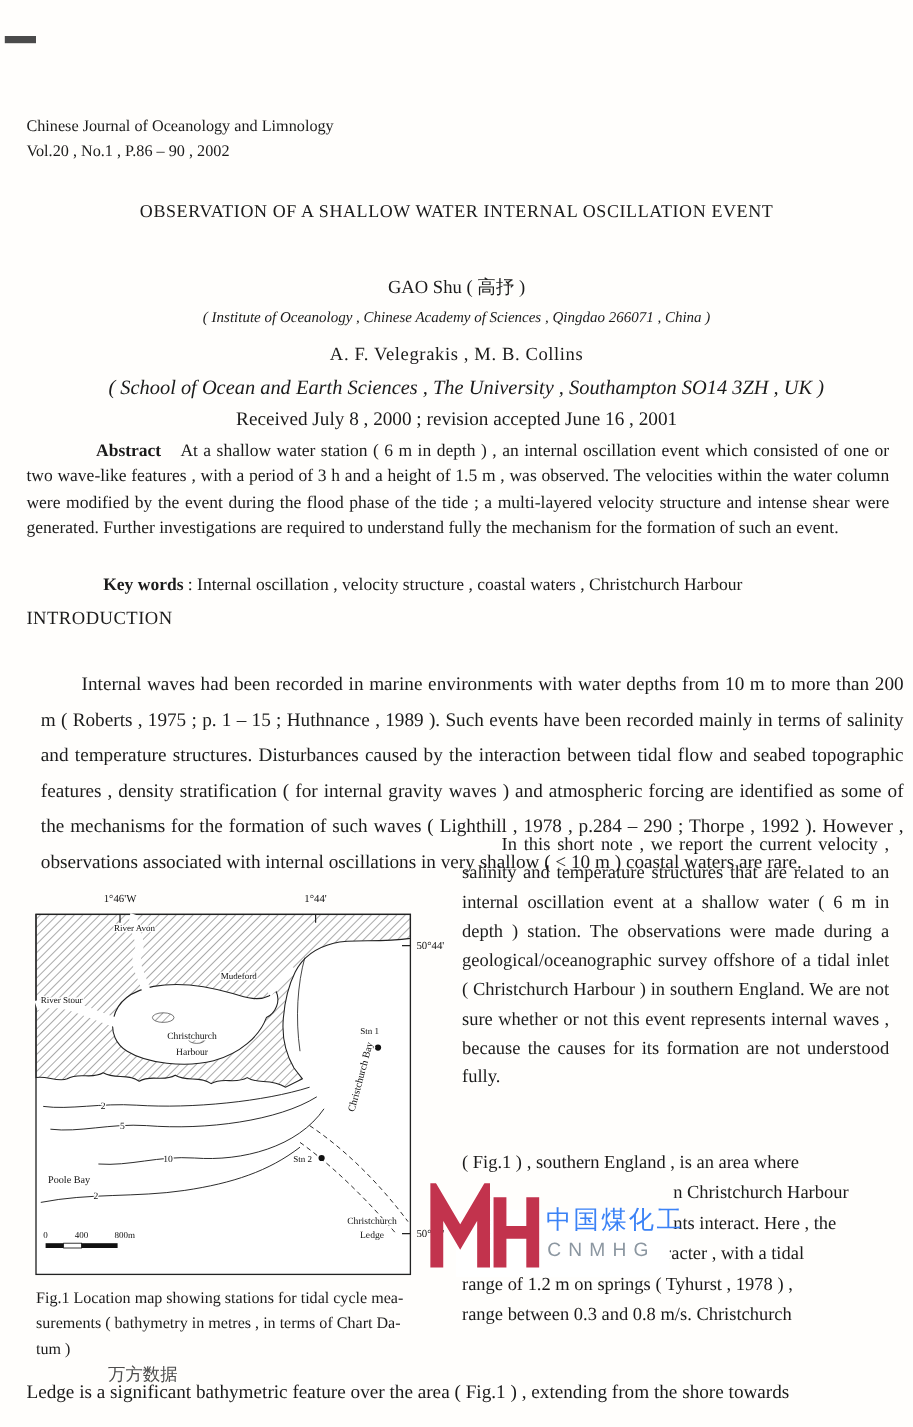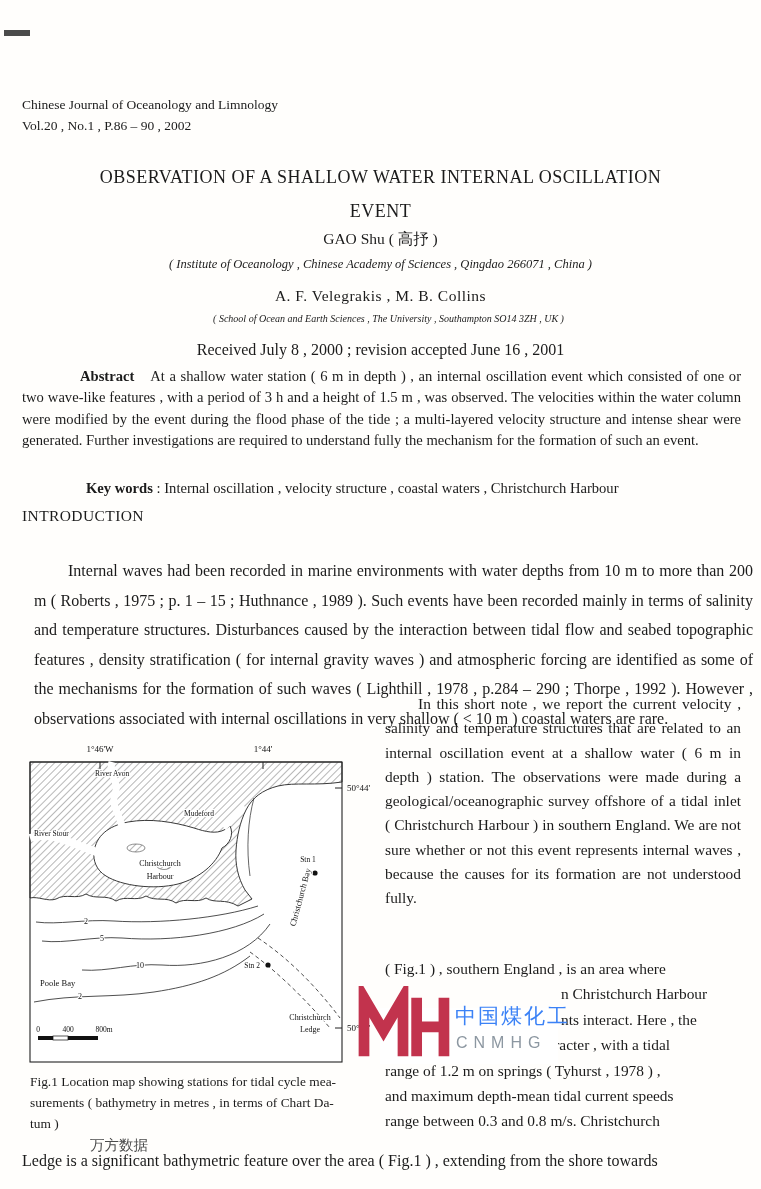--- a/index.html
+++ b/index.html
@@ -12,27 +12,27 @@
     color:#1b1b1b;
     overflow: hidden;
   }
   .abs { position:absolute; }
   .center { left:0; right:0; text-align:center; }
 
   #scan-mark { left:4px; top:30px; width:26px; height:6px; background:#2b2b2b; opacity:.85; }
 
   #journal { left:22px; top:94px; font-size:13.5px; line-height:21px; }
 
-  #title { top:160px; font-size:18px; line-height:34px; letter-spacing:.5px;text-align:center; }
+  #title { top:160px; font-size:15px; line-height:34px; letter-spacing:.5px;text-align:center; }
   #title .inner { display:inline-block; max-width:600px; }
 
   #author1 { top:229px; font-size:15.5px; }
   #affil1  { top:257px; font-size:12.5px; font-style:italic; }
   #author2 { top:287px; font-size:15.5px; letter-spacing:.5px; }
-  #affil2  { top:313px; font-size:10px; font-style:italic;padding-left:16px; }
+  #affil2  { top:313px; font-size:17px; font-style:italic;padding-left:16px; }
   #received{ top:341px; font-size:16px; }
 
   #abstract { left:22px; top:366px; width:719px; font-size:14.6px; line-height:21.3px;
               text-align:justify; text-indent:58px; }
   .blabel { font-weight:bold; }
   .gap { display:inline-block; width:16px; }
 
   #keywords { left:22px; top:480px; width:719px; font-size:14.6px; text-indent:64px; }
 
   #intro-h { left:22px; top:507px; font-size:15.5px; letter-spacing:.4px; }
@@ -168,21 +168,20 @@
   </div>
 
   <div class="abs" id="rcol-p1">In this short note , we report the current velocity , salinity and temperature structures that are related to an internal oscillation event at a shallow water ( 6 m in depth ) station. The observations were made during a geological/oceanographic survey offshore of a tidal inlet ( Christchurch Harbour ) in southern England. We are not sure whether or not this event represents internal waves , because the causes for its formation are not understood fully.</div>
 
   <div class="abs" id="rcol-p2">
     <div class="rline">( Fig.1 ) , southern England , is an area where</div>
     <div class="rline frag">n Christchurch Harbour</div>
     <div class="rline frag">nts interact. Here , the</div>
     <div class="rline">tides are semidiurnal in character , with a tidal</div>
     <div class="rline">range of 1.2 m on springs ( Tyhurst , 1978 ) ,</div>
-    <div class="rline">and maximum depth-mean tidal current speeds</div>
     <div class="rline">range between 0.3 and 0.8 m/s. Christchurch</div>
   </div>
 
   <div class="abs" id="wm-white"></div>
   <div class="abs" id="wm-logo">
     <svg width="98" height="78" viewBox="0 0 100 80">
       <path d="M10,72 L10,12 L30,46 L50,12 L50,72 M64,12 L64,72 M64,42 L92,42 M92,12 L92,72" stroke="#c2334d" stroke-width="11" fill="none"></path>
     </svg>
   </div>
   <div class="abs" id="wm-cn">中国煤化工</div>

